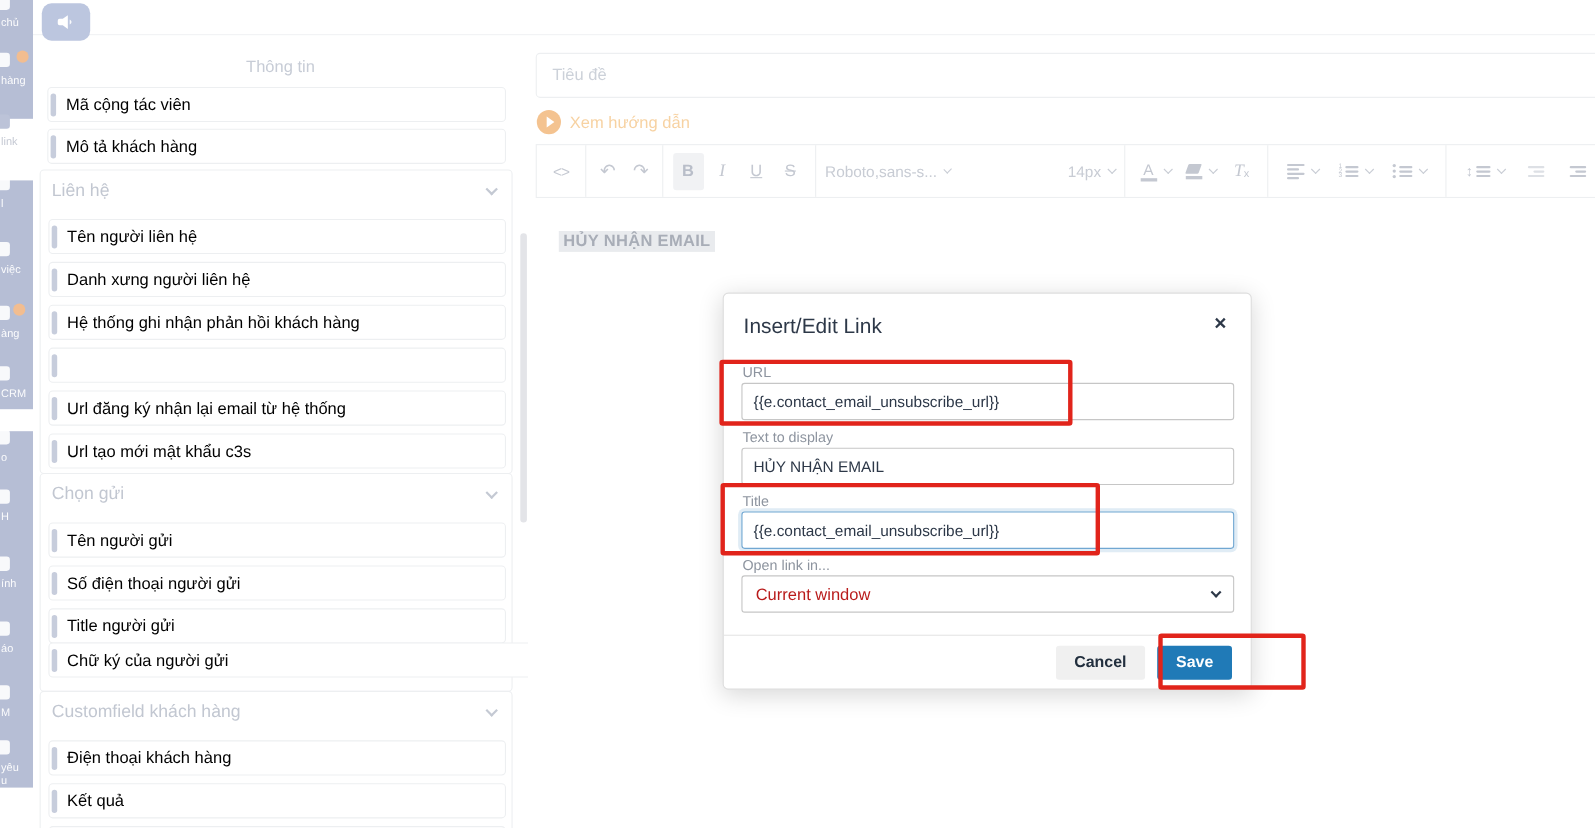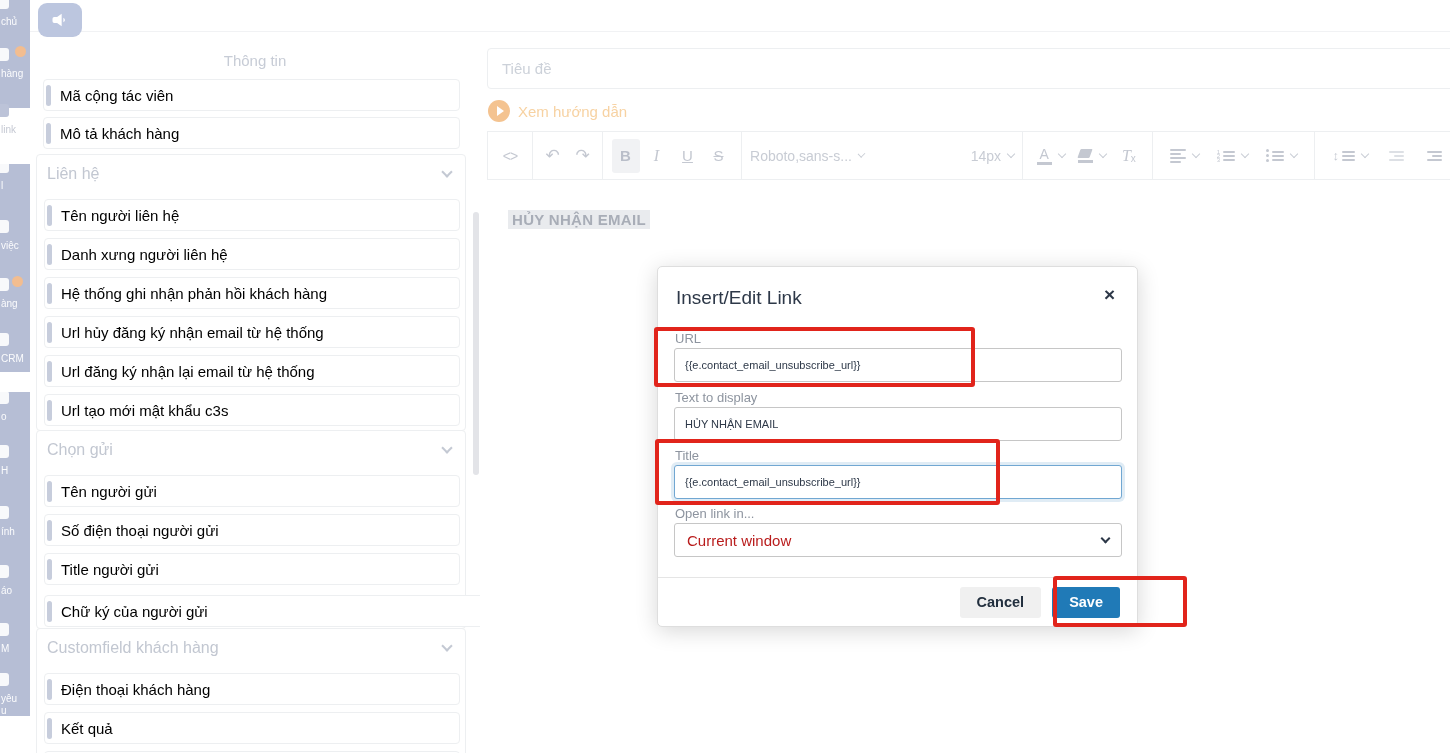--- a/index.html
+++ b/index.html
@@ -61,21 +61,21 @@
   .ico-undo { font-size:17px; }
   .lh-arrow { font-size:13px; margin-right:3px; }
   .muted { color:#dde0e5; }
   .sel-text { position:absolute; left:21px; top:210px; background:#e9ebee; color:#a8adb7; font-weight:bold; font-size:15px; padding:1px 4px; letter-spacing:.3px; }
 
   
   .modal { position:absolute; left:657px; top:266px; width:481px; height:361px; background:#fff; border:1px solid #dedede; border-radius:5px; box-shadow:0 4px 22px rgba(0,0,0,.16); z-index:20; }
   .m-title { position:absolute; left:18px; top:20px; font-size:19px; color:#2d3848; }
   .m-close { position:absolute; right:22px; top:18px; font-size:19px; font-weight:bold; color:#2d3848; cursor:pointer; line-height:1; }
   .m-label { position:absolute; left:17px; font-size:13px; color:#8d949f; }
-  .m-input { position:absolute; left:16px; width:448px; height:34px; border:1px solid #c6c6c6; border-radius:3px; padding:0 10px; font-size:11px; color:#2d3848; font-family:"Liberation Sans",sans-serif; outline:none; background:#fff; }
+  .m-input { position:absolute; left:16px; width:448px; height:34px; border:1px solid #c6c6c6; border-radius:3px; padding:0 10px; font-size:14px; color:#2d3848; font-family:"Liberation Sans",sans-serif; outline:none; background:#fff; }
   .m-input.focused { border:1px solid #71a7d2; box-shadow:0 0 0 3px rgba(113,167,210,.22); }
   .m-select { position:absolute; left:16px; width:448px; height:34px; border:1px solid #c6c6c6; border-radius:3px; padding:0 12px; font-size:15px; color:#b91c1c; display:flex; align-items:center; justify-content:space-between; cursor:pointer; background:#fff; }
   .m-select .chev { border-color:#2d3848; width:7px; height:7px; border-width:2px; margin-top:-4px; }
   .m-footer { position:absolute; left:0; bottom:0; width:100%; height:49px; border-top:1px solid #e5e5e5; display:flex; align-items:center; justify-content:flex-end; gap:11px; padding-right:17px; }
   .btn { height:31px; border:none; border-radius:3px; font-size:14.5px; font-weight:bold; font-family:"Liberation Sans",sans-serif; cursor:pointer; padding:0 17px; }
   .btn-cancel { background:#f0f0f0; color:#222f3e; }
   .btn-save { background:#207ab7; color:#fff; }
 
   
   .anno { position:absolute; border:4px solid #e1241b; border-radius:3px; z-index:40; pointer-events:none; }
@@ -175,21 +175,20 @@
       <div class="var-item" style="left:7px;top:83px;width:416px">
         <span class="var-pill"></span>
         <span class="var-text">Danh xưng người liên hệ</span>
       </div>
       <div class="var-item" style="left:7px;top:122px;width:416px">
         <span class="var-pill"></span>
         <span class="var-text">Hệ thống ghi nhận phản hồi khách hàng</span>
       </div>
       <div class="var-item" style="left:7px;top:161px;width:416px">
         <span class="var-pill"></span>
-        <span class="var-text">Url hủy đăng ký nhận email từ hệ thống</span>
       </div>
       <div class="var-item" style="left:7px;top:200px;width:416px">
         <span class="var-pill"></span>
         <span class="var-text">Url đăng ký nhận lại email từ hệ thống</span>
       </div>
       <div class="var-item" style="left:7px;top:239px;width:416px">
         <span class="var-pill"></span>
         <span class="var-text">Url tạo mới mật khẩu c3s</span>
       </div>
     </div>
@@ -204,21 +203,21 @@
         <span class="var-text">Tên người gửi</span>
       </div>
       <div class="var-item" style="left:7px;top:83px;width:416px">
         <span class="var-pill"></span>
         <span class="var-text">Số điện thoại người gửi</span>
       </div>
       <div class="var-item" style="left:7px;top:122px;width:416px">
         <span class="var-pill"></span>
         <span class="var-text">Title người gửi</span>
       </div>
-      <div class="var-item" style="left:7px;top:164px;width:444px">
+      <div class="var-item" style="left:7px;top:153px;width:444px">
         <span class="var-pill"></span>
         <span class="var-text">Chữ ký của người gửi</span>
       </div>
     </div>
 
     <div class="sec" style="top:596px;height:160px">
       <div class="sec-head">
         <span class="sec-title">Customfield khách hàng</span>
         <span class="chev sec-chev"></span>
       </div>

